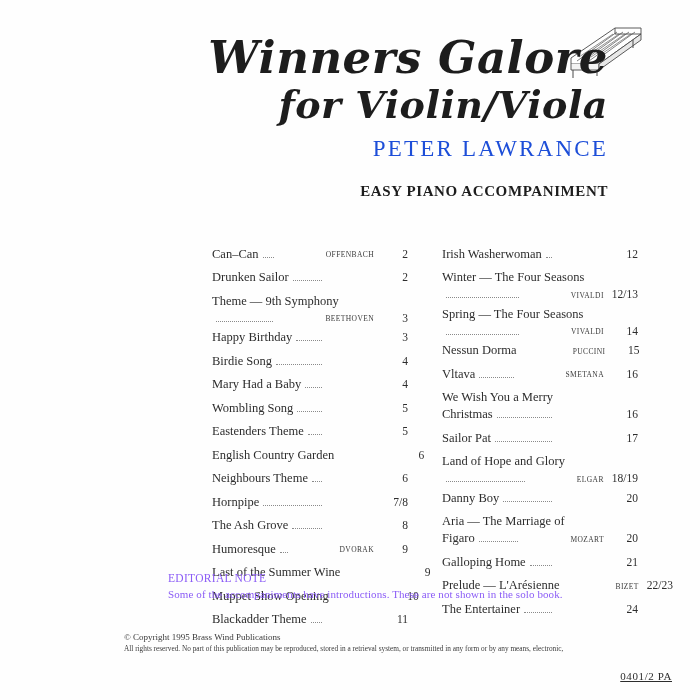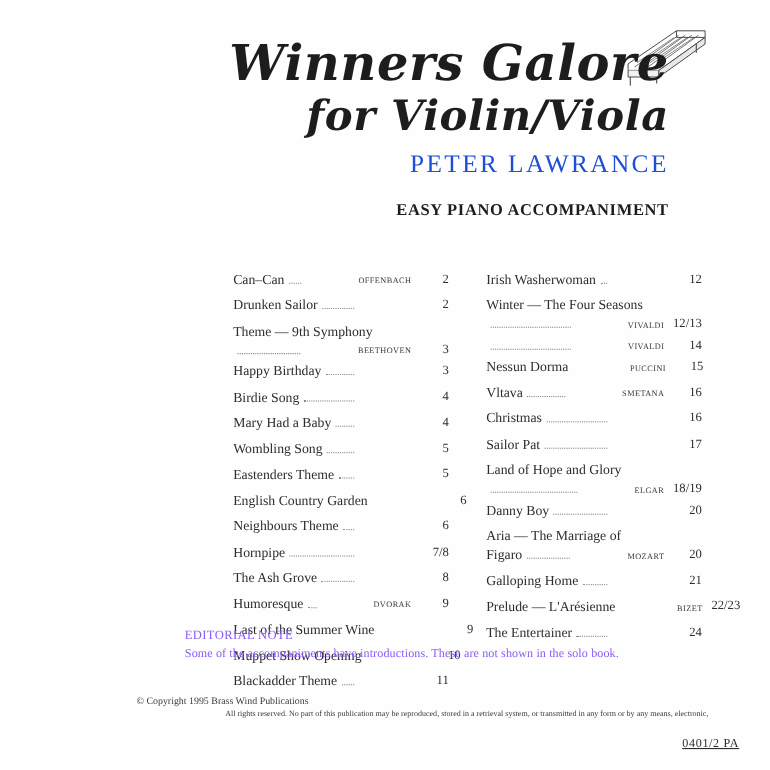--- a/index.html
+++ b/index.html
@@ -157,21 +157,20 @@
     font-family: "Liberation Serif", serif;
     color: #3a3a3a;
   }
   .cp-line1 {
     font-size: 9px;
     margin-bottom: 2px;
   }
   .cp-line {
     font-size: 7.3px;
     line-height: 1.45;
-    text-align: right;
   }
 
   .catalogue {
     position: absolute;
     right: 28px;
     bottom: 18px;
     font-family: "Liberation Serif", serif;
     font-size: 11px;
     letter-spacing: 0.6px;
     color: #2d2d2d;
@@ -339,40 +338,47 @@
       <div class="entry two-line">
         <span class="etitle">Winter — The Four Seasons</span>
         <span class="pg"></span>
       </div>
       <div class="entry tight">
         <span class="dots"></span>
         <span class="composer-small">VIVALDI</span>
         <span class="pg">12/13</span>
       </div>
 
+      <div class="entry two-line">
+        <span class="etitle">Spring — The Four Seasons</span>
+        <span class="pg"></span>
+      </div>
       <div class="entry tight">
         <span class="dots"></span>
         <span class="composer-small">VIVALDI</span>
         <span class="pg">14</span>
       </div>
 
       <div class="entry">
         <span class="etitle">Nessun Dorma</span>
         <span class="dots"></span>
         <span class="composer-small">PUCCINI</span>
         <span class="pg">15</span>
       </div>
 
       <div class="entry">
         <span class="etitle">Vltava</span>
         <span class="dots"></span>
         <span class="composer-small">SMETANA</span>
         <span class="pg">16</span>
       </div>
 
+      <div class="entry two-line">
+        <span class="etitle">We Wish You a Merry</span>
+      </div>
       <div class="entry">
         <span class="etitle">Christmas</span>
         <span class="dots"></span>
         <span class="composer-small"></span>
         <span class="pg">16</span>
       </div>
 
       <div class="entry">
         <span class="etitle">Sailor Pat</span>
         <span class="dots"></span>

